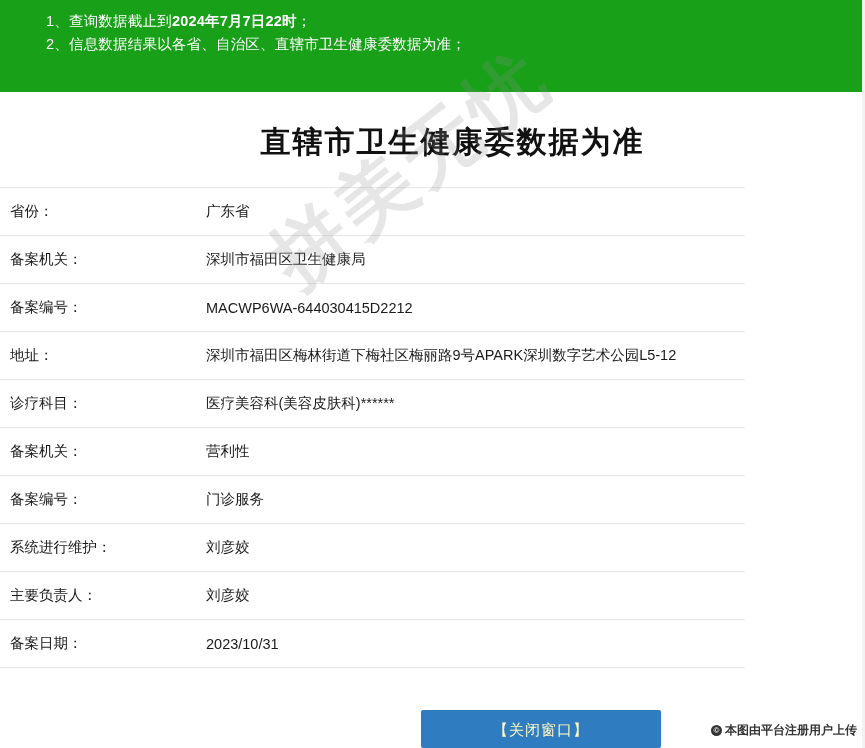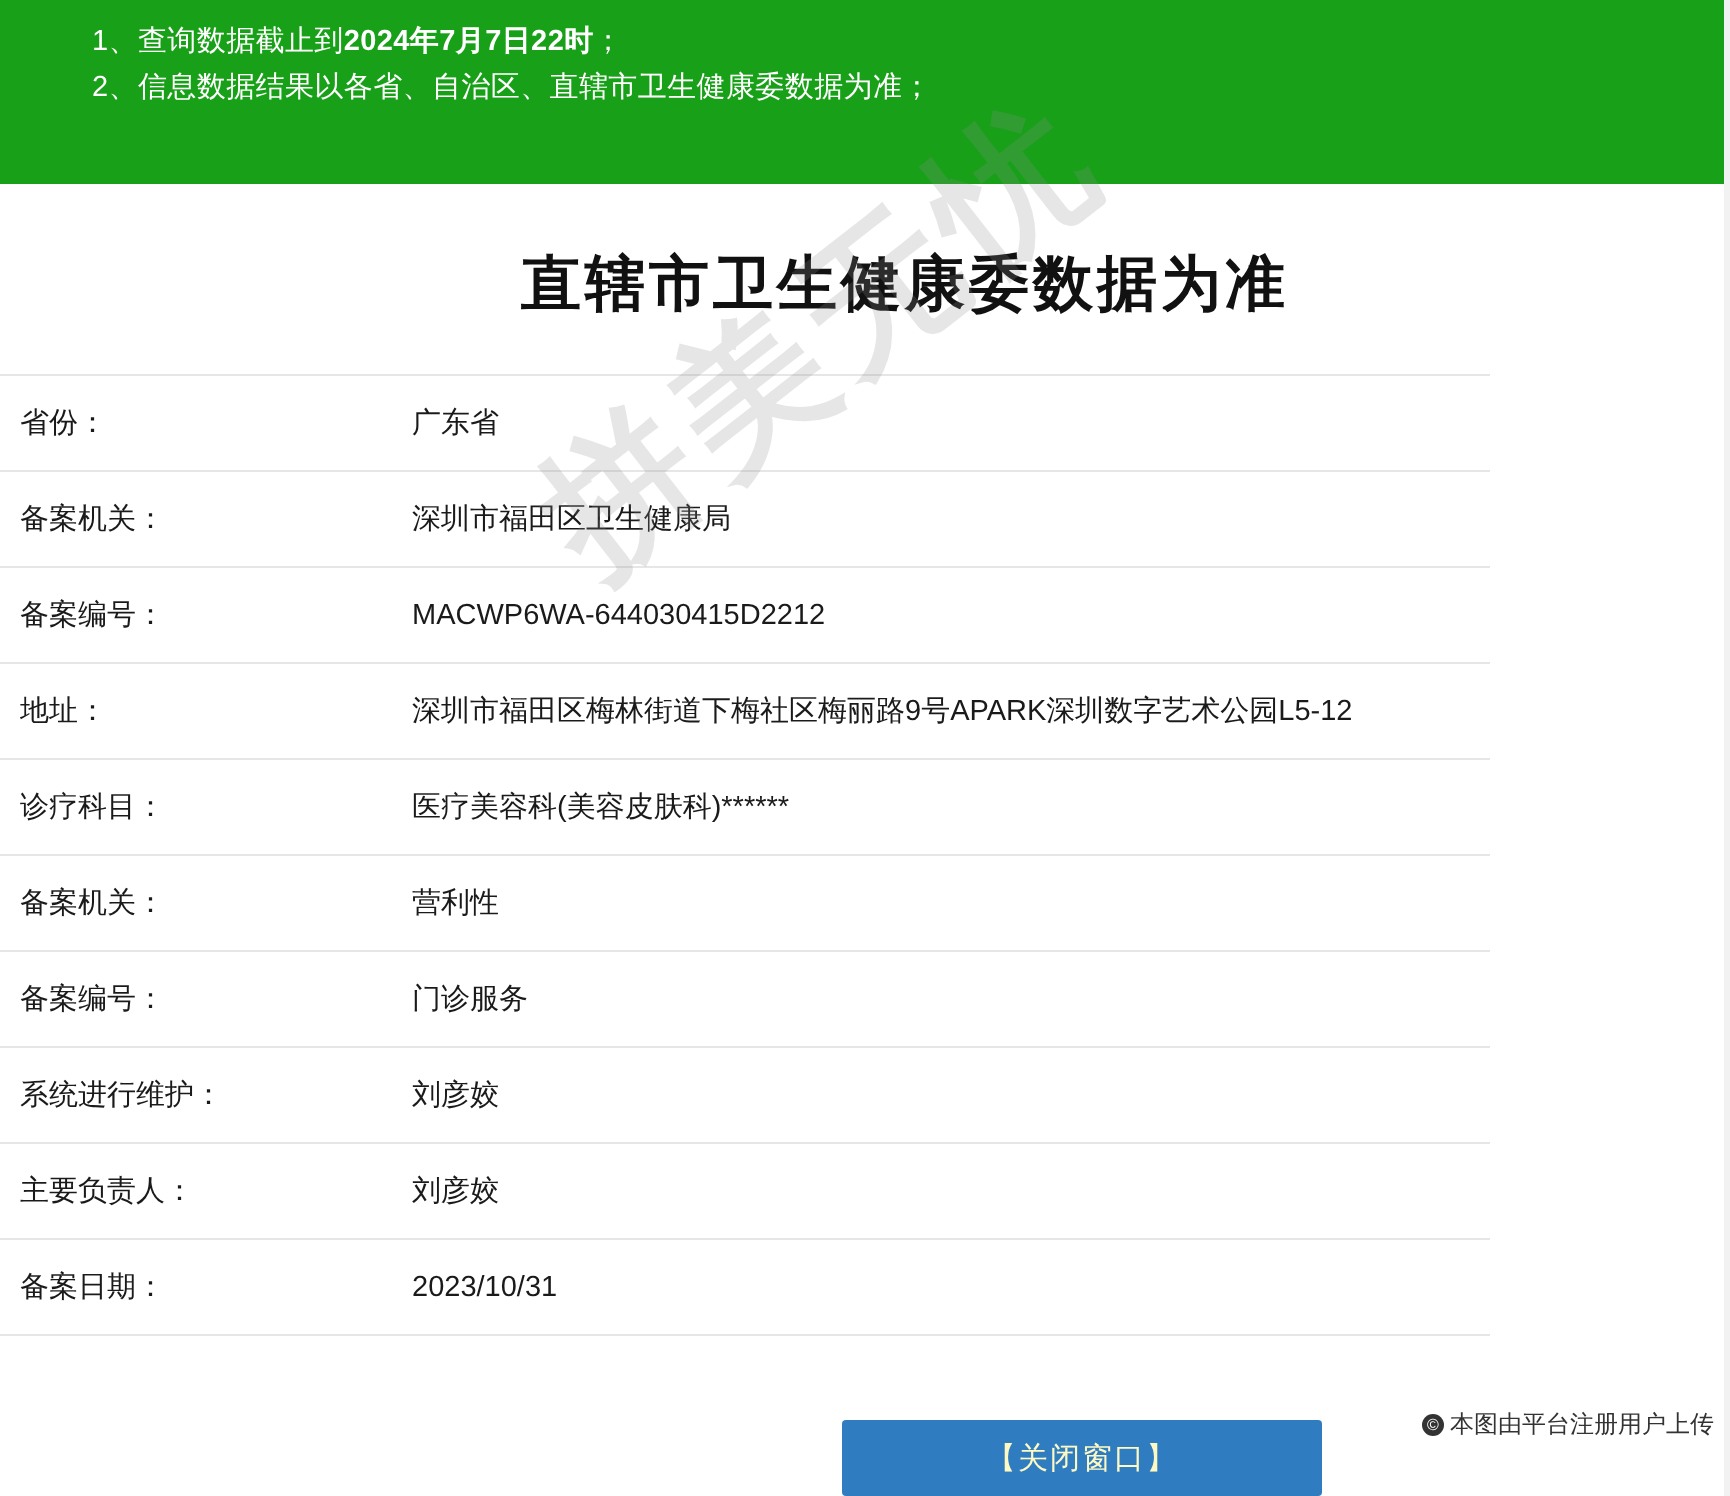--- a/index.html
+++ b/index.html
@@ -97,24 +97,25 @@
     line-height: 38px;
     border: none;
     border-radius: 2px;
     cursor: pointer;
     font-family: "Liberation Sans", sans-serif;
     letter-spacing: 1px;
   }
   .upload-note {
     position: absolute;
     right: 8px;
-    top: 0;
+    top: 18px;
     font-size: 12px;
     color: #333333;
     white-space: nowrap;
+    font-weight: bold;
   }
   .upload-note .cam {
     display: inline-block;
     width: 11px;
     height: 11px;
     border-radius: 50%;
     background: #333;
     color: #fff;
     font-size: 8px;
     line-height: 11px;

